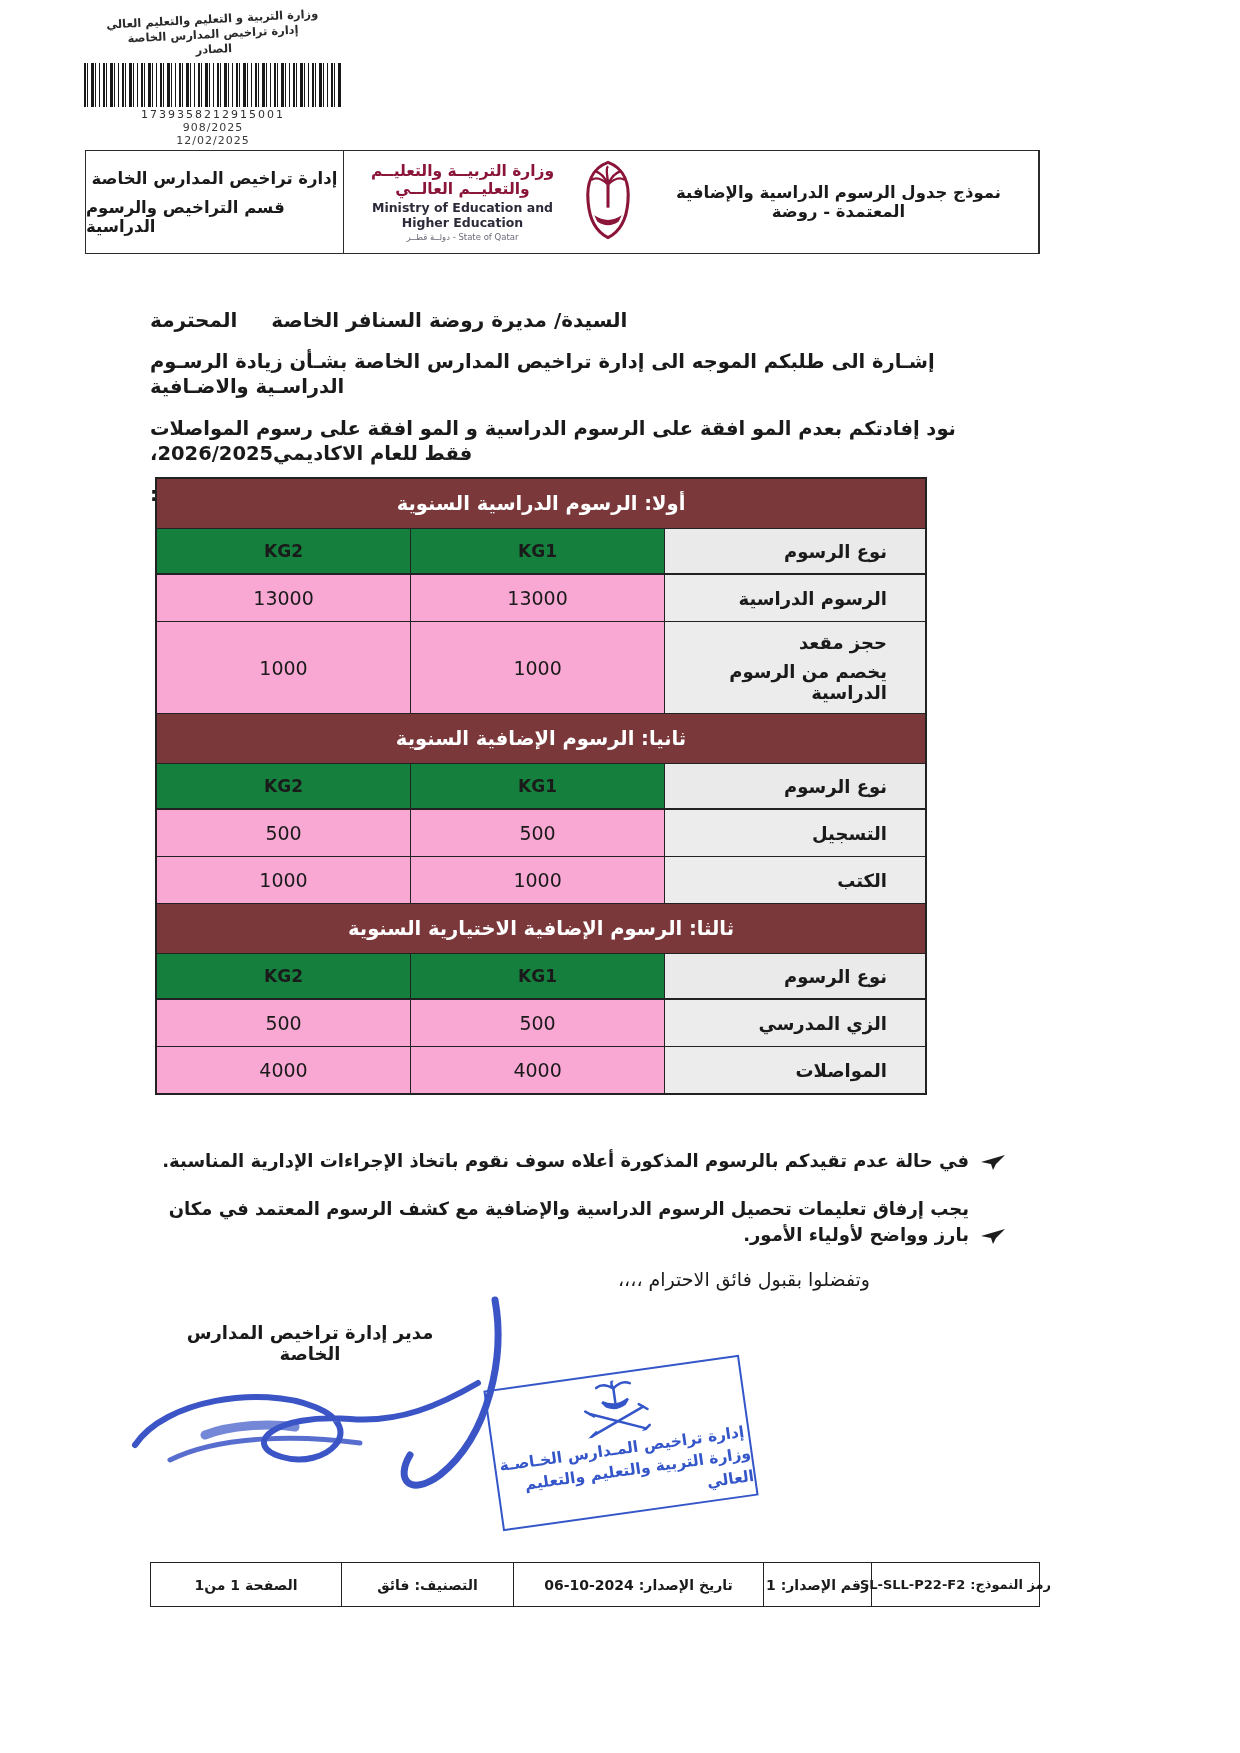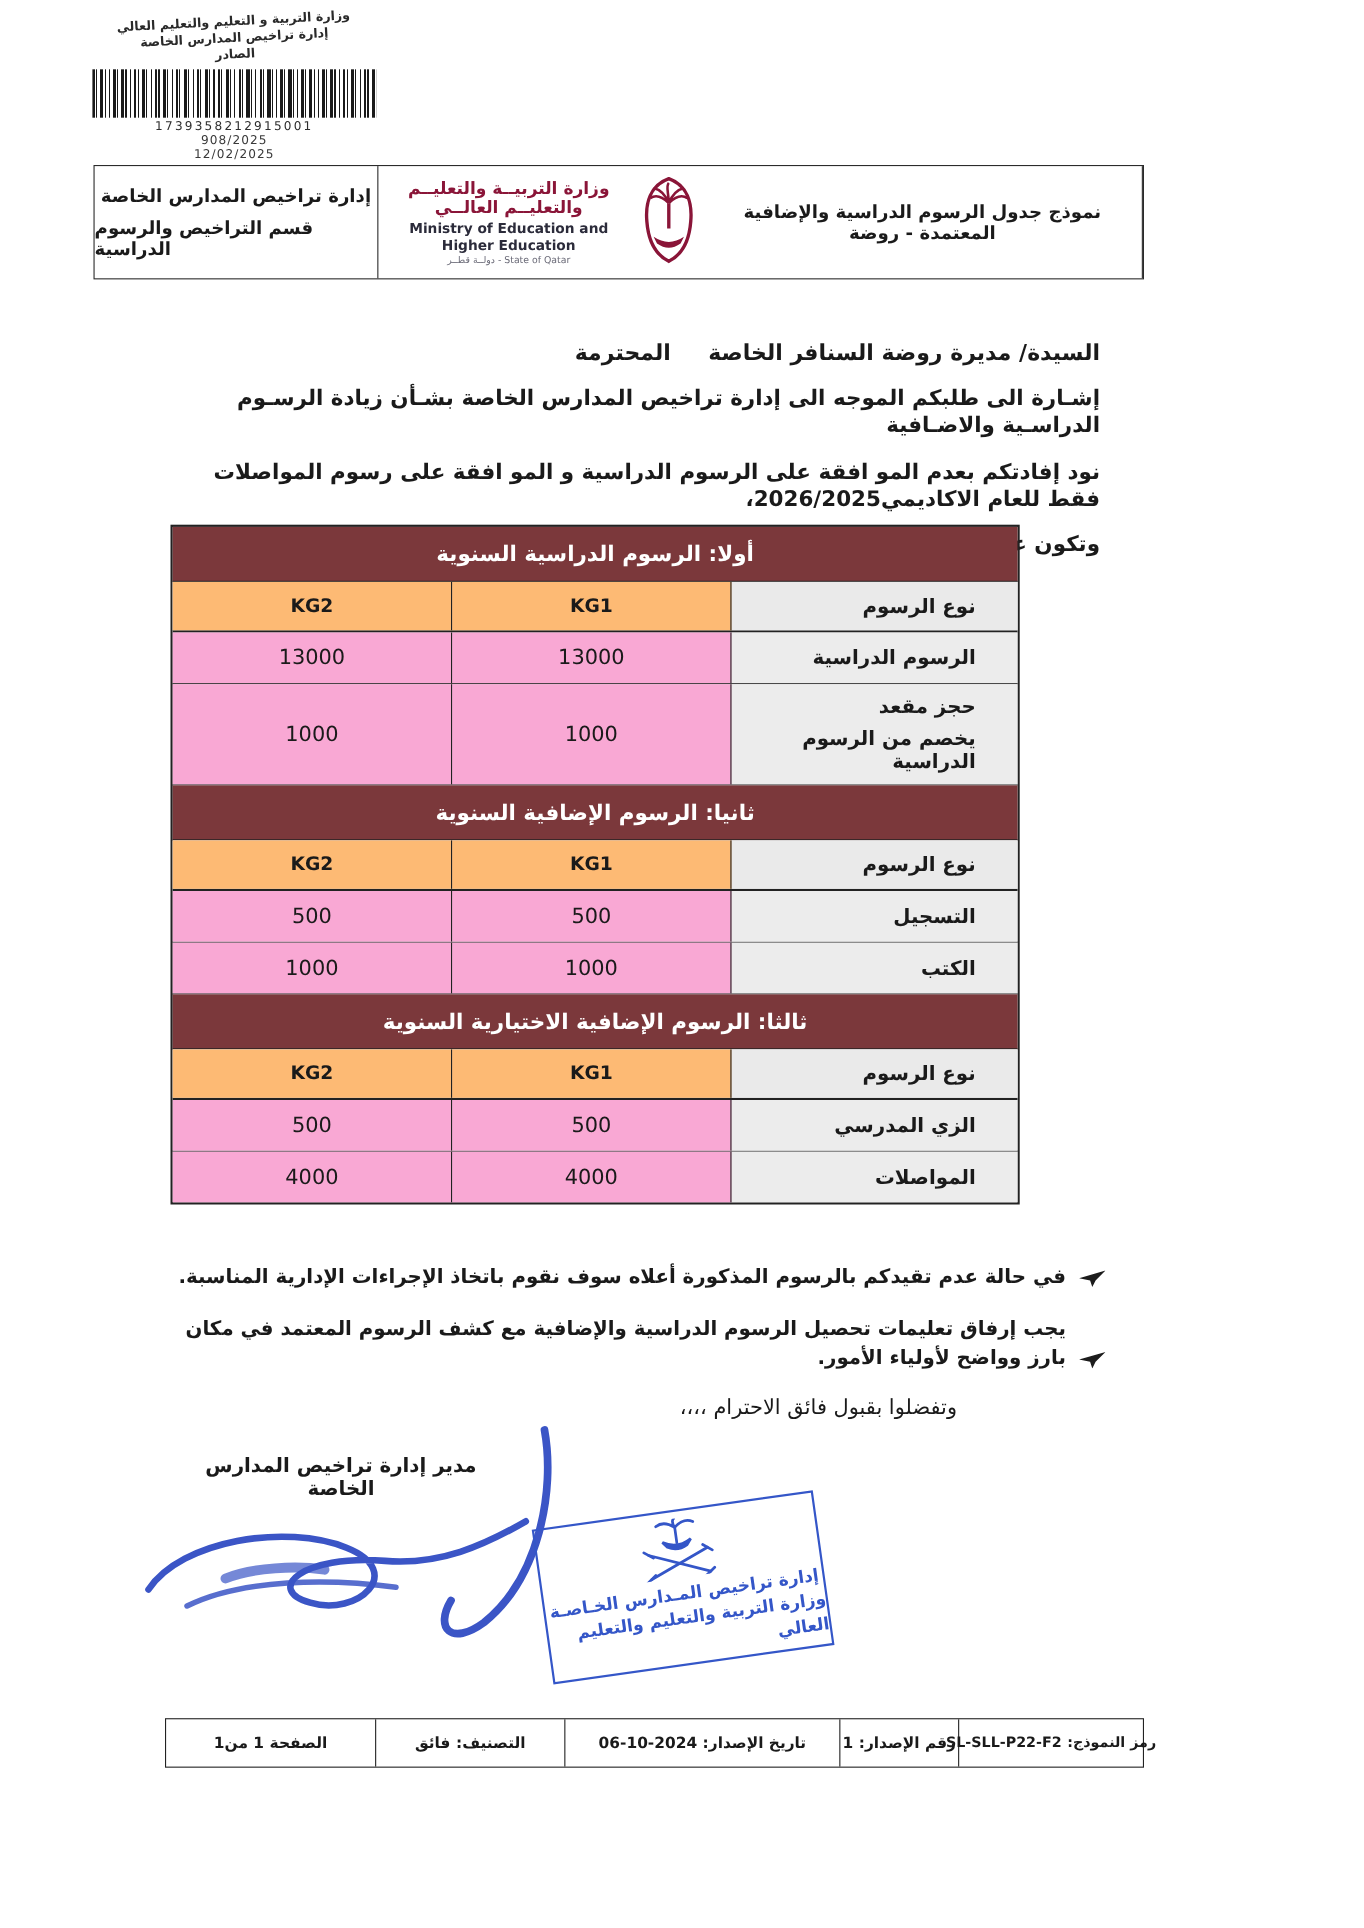--- a/index.html
+++ b/index.html
@@ -41,21 +41,21 @@
   .lh-ministry {
     flex:1; display:flex; align-items:center; justify-content:flex-end;
     gap:8px; padding:0 8px 0 4px;
   }
   .lh-ministry-text { text-align:center; direction:rtl; }
   .lh-ar { color:#8a1538; font-weight:bold; font-size:15.5px; letter-spacing:0.5px; }
   .lh-en { color:#2b2b3a; font-weight:bold; font-size:12.5px; margin-top:2px; }
   .lh-state { color:#6b6b78; font-size:8.5px; margin-top:2px; }
 
   
-  .letter { position:absolute; right:240px; left:150px; top:308px; direction:rtl; text-align:right; }
+  .letter { position:absolute; right:240px; left:150px; top:308px; direction:rtl; text-align:left; }
   .salutation { font-weight:bold; font-size:20px; margin-bottom:17px; }
   .salut-gap { display:inline-block; width:34px; }
   .body-line { font-weight:bold; font-size:19.5px; margin-bottom:16px; line-height:1.3; }
 
   
   .fee-tables {
     position:absolute; left:155px; top:477px; width:772px;
     border:2px solid #222; direction:rtl;
   }
   .section-header {
@@ -63,21 +63,21 @@
     font-size:19.5px; padding:13px 0; border-bottom:1.4px solid #222;
   }
   .trow { display:flex; border-bottom:1.4px solid #222; }
   .trow:last-child { border-bottom:none; }
   .cols-row { background:#eaeaea; font-weight:bold; border-bottom:2px solid #222; }
   .cell { display:flex; align-items:center; }
   .cell-type { width:280px; background:#ececec; padding:10px 38px 10px 10px; font-weight:bold; font-size:18px;
                display:flex; flex-direction:column; align-items:flex-start; justify-content:center; gap:8px; }
   .cols-row .cell-type { background:#eaeaea; }
   .cell-kg { width:278px; border-right:1.4px solid #222; justify-content:center; font-size:18px; padding:12px 0; background:#f9a8d4; }
-  .cols-row .cell-kg { background:#fdba74; font-weight:bold; font-size:17px; }
+  .cols-row .cell-kg { background:#15803d; font-weight:bold; font-size:17px; }
   .row-tall .cell-type { min-height:82px; }
   .num { font-size:19px; }
 
   
   .notes { position:absolute; right:235px; left:140px; top:1148px; direction:rtl; }
   .note { display:flex; gap:12px; align-items:flex-end; margin-bottom:22px; }
   .note-icon { flex:0 0 auto; margin-top:4px; }
   .note-text { font-weight:bold; font-size:18px; line-height:1.45; }
 
   .closing {

